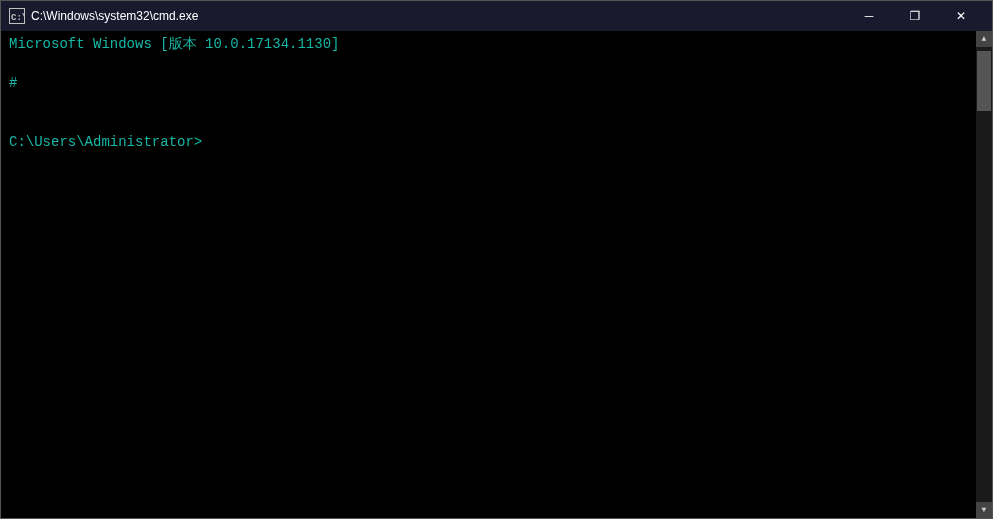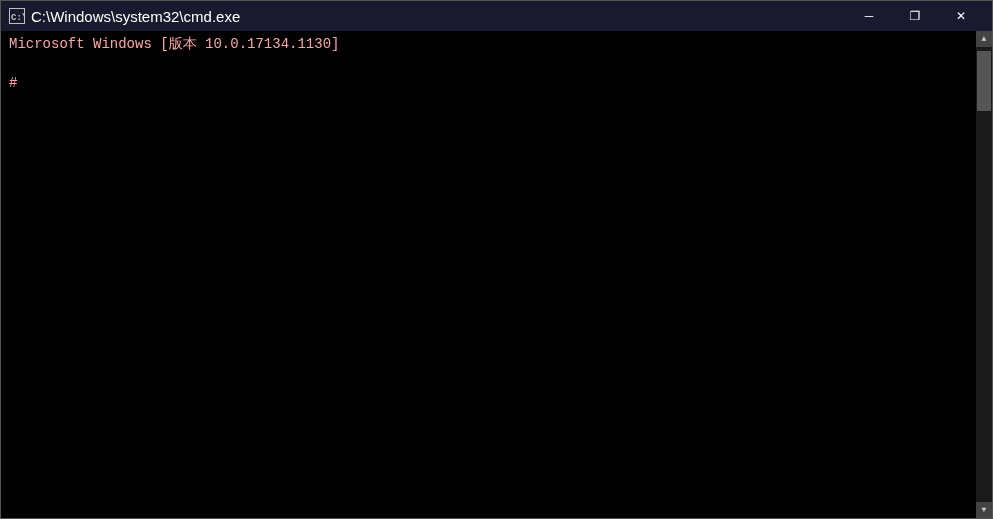--- a/index.html
+++ b/index.html
@@ -43,21 +43,21 @@
       align-items: center;
       justify-content: center;
       font-size: 10px;
       color: #000;
       font-weight: bold;
       flex-shrink: 0;
     }
 
     .title-bar-text {
       color: #ffffff;
-      font-size: 15px;
+      font-size: 12px;
       font-family: 'Segoe UI', Arial, sans-serif;
       flex: 1;
     }
 
     .title-bar-controls {
       display: flex;
       align-items: center;
       gap: 0;
     }
 
@@ -127,21 +127,21 @@
       top: 4px;
       left: 1px;
     }
 
     .console-content {
       padding-right: 18px;
     }
 
     .line {
       white-space: pre;
-      color: #fca5a5;
+      color: #14b8a6;
       font-family: Liberation Mono, monospace;
     }
   </style>
 </head>
 <body>
 
 <div class="window">
 
   <div class="title-bar">
     <div class="title-bar-icon">
@@ -158,20 +158,21 @@
     </div>
   </div>
 
   <div class="console-area">
     <div class="console-content" id="console-output">
     <div class="line">Microsoft Windows [版本 10.0.17134.1130]</div>
         <div class="line">&nbsp;</div>
         <div class="line">#</div>
         <div class="line">&nbsp;</div>
         <div class="line">&nbsp;</div>
+        <div class="line">C:\Users\Administrator&gt;</div>
       </div>
     <div class="scrollbar">
       <div class="scrollbar-arrow">▲</div>
       <div class="scrollbar-track">
         <div class="scrollbar-thumb"></div>
       </div>
       <div class="scrollbar-arrow">▼</div>
     </div>
   </div>
 </div>

